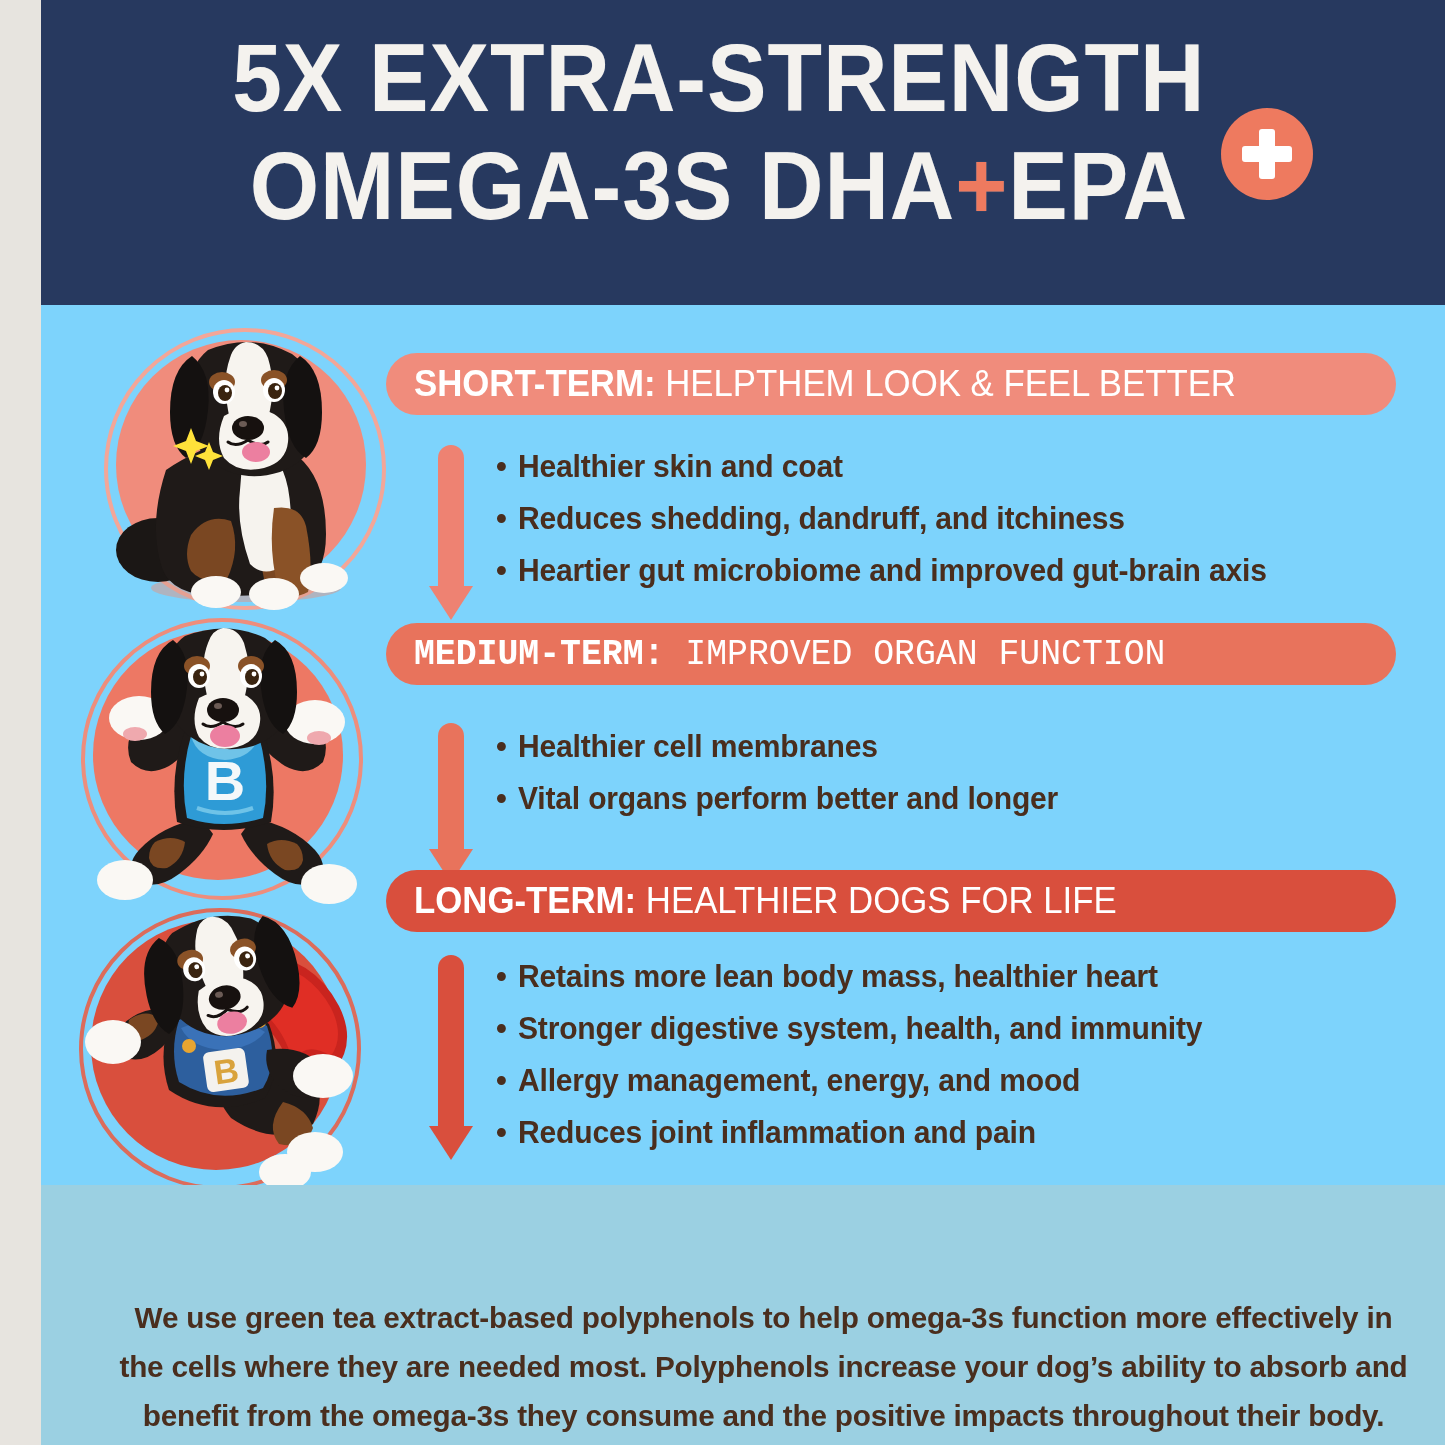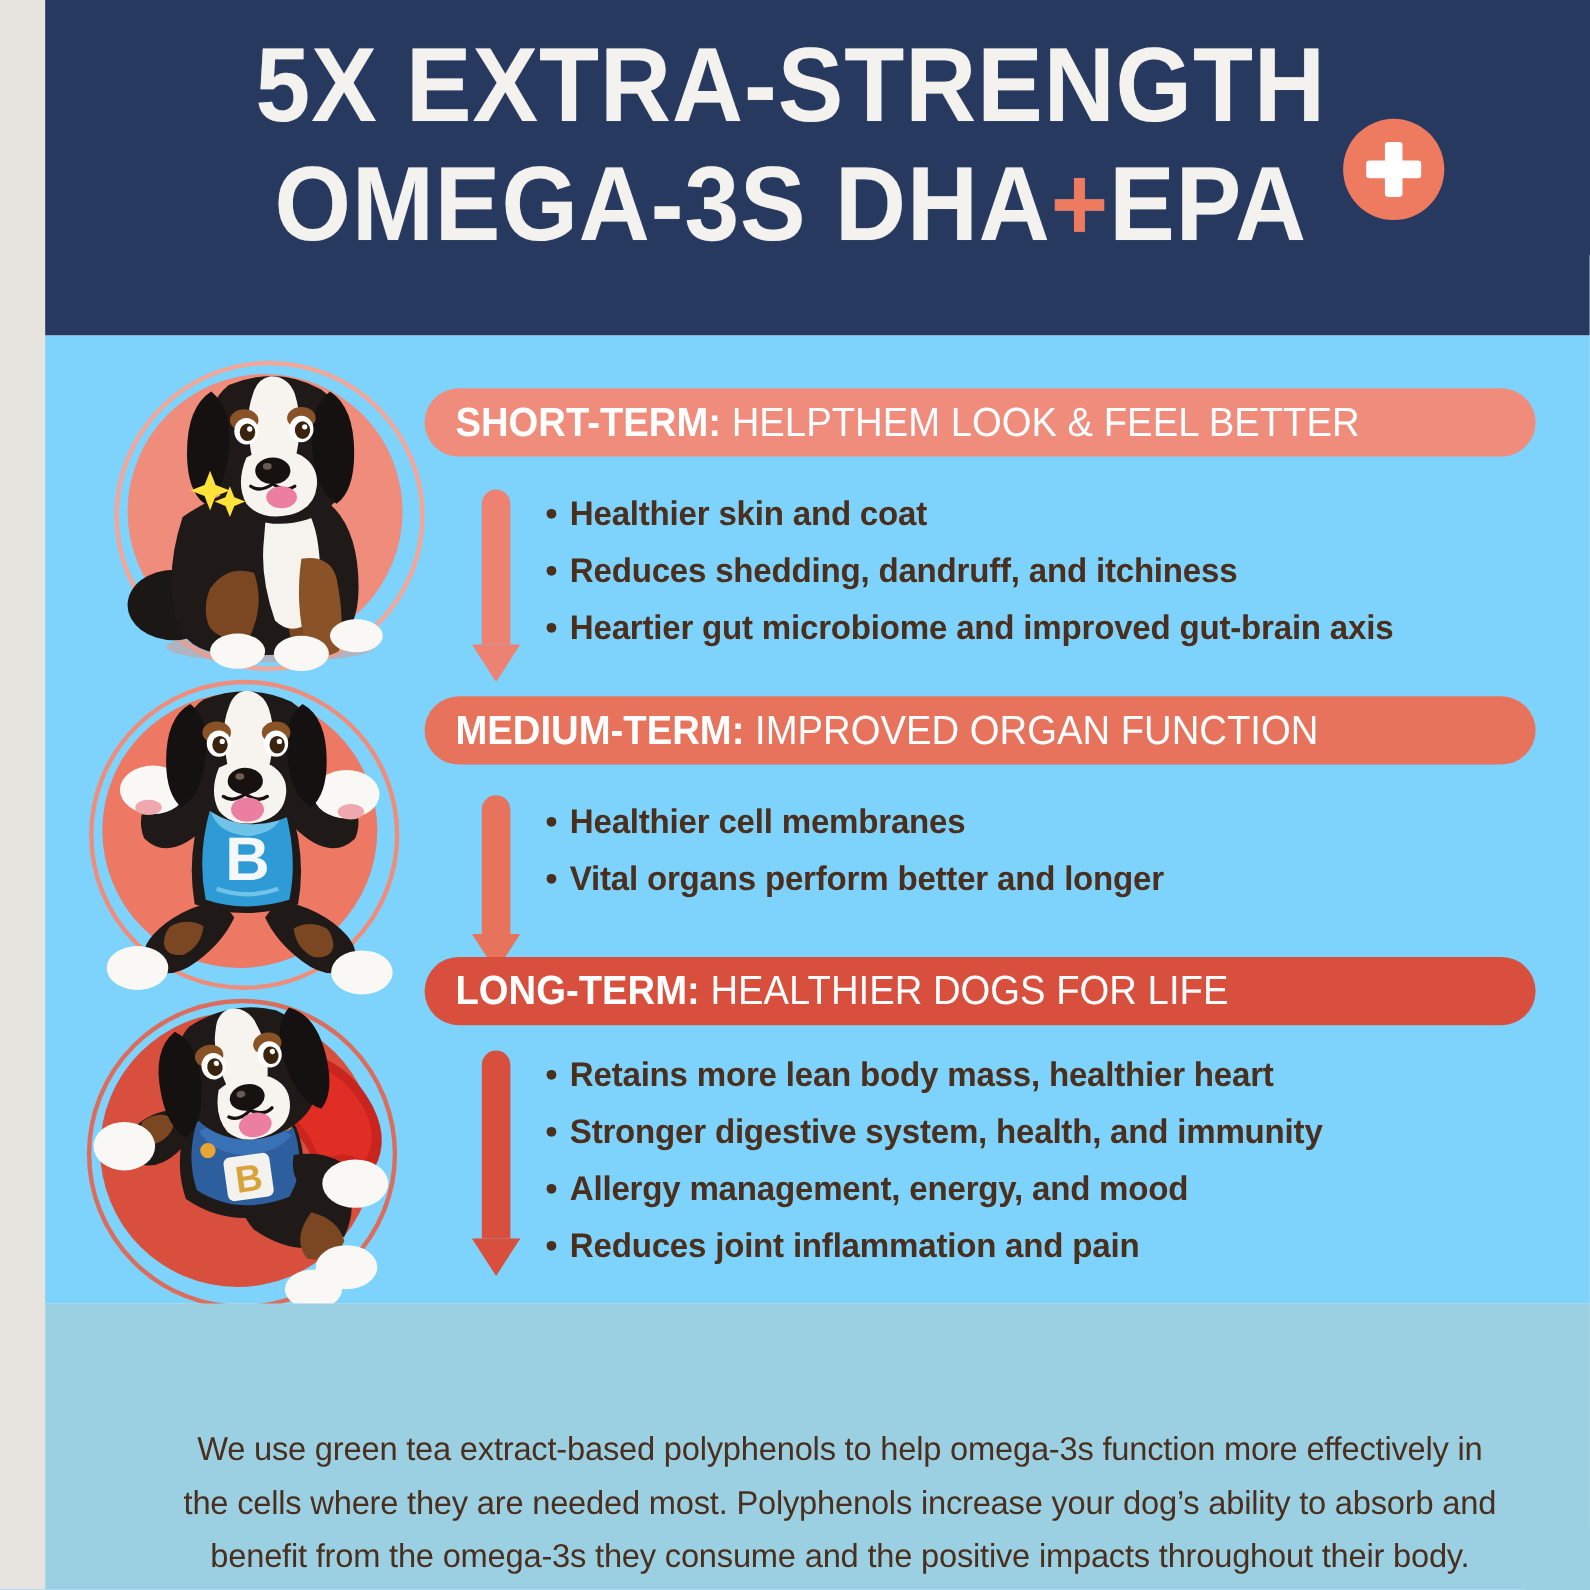--- a/index.html
+++ b/index.html
@@ -161,21 +161,21 @@
     font-size:62px;
     line-height:66px;
     letter-spacing:1px;
     white-space:nowrap;
     transform:scaleX(0.95);
     transform-origin:left center;
   }
   .footer-body{
     position:absolute;left:40px;top:108px;width:1365px;
     color:#4A2E1E;
-    font-weight:normal;
+    font-weight:bold;
     font-size:30px;
     line-height:49px;
     text-align:center;
     letter-spacing:-0.2px;
   }
   .fb-line{display:block;white-space:nowrap;transform:scaleX(0.99);}
 </style>
 </head>
 <body>
 
@@ -315,21 +315,21 @@
           <circle cx="181" cy="64" r="2.4" fill="#FFF"></circle>
           <ellipse cx="150" cy="100" rx="16" ry="12" fill="#17110F"></ellipse>
           <ellipse cx="145" cy="96" rx="4" ry="3" fill="#6B5B55"></ellipse>
           <path d="M150 112 q-12 8 -20 2" stroke="#17110F" stroke-width="3" fill="none" stroke-linecap="round"></path>
           <path d="M150 112 q12 8 20 2" stroke="#17110F" stroke-width="3" fill="none" stroke-linecap="round"></path>
           <ellipse cx="152" cy="126" rx="15" ry="11" fill="#EC7FA0"></ellipse>
         </g>
       </svg>
     </div>
 
-    <div class="banner b2" style="top:328px;">
+    <div class="banner b2" style="top:318px;font-family:Liberation Mono, monospace;">
       <div class="banner-text"><b>MEDIUM-TERM:</b><span> IMPROVED ORGAN FUNCTION</span></div>
     </div>
 
     <div class="arrow a2" style="left:388px;top:418px;height:160px;">
       <div class="shaft" style="height:126px;"></div>
       <div class="head" style="top:126px;"></div>
     </div>
 
     <div class="bullets" style="top:425px;">
       <div class="bullet">

